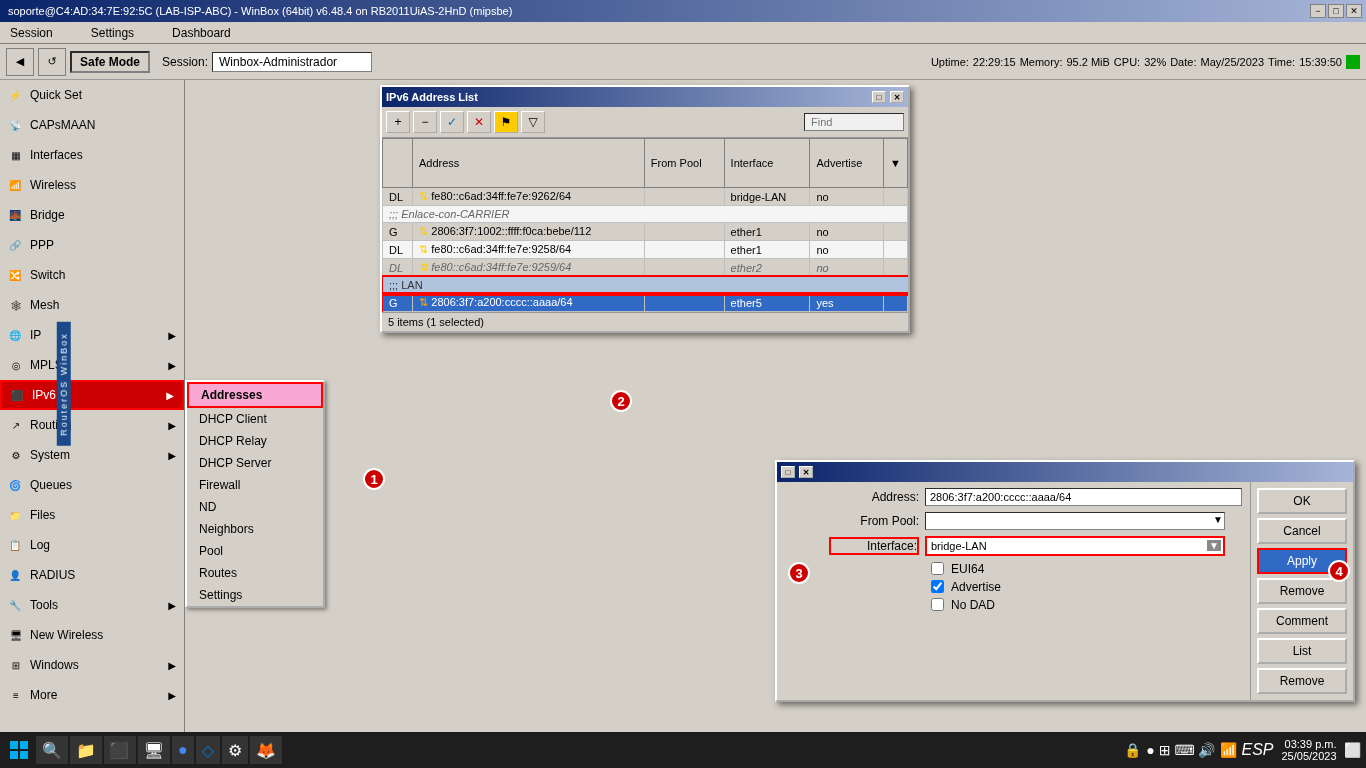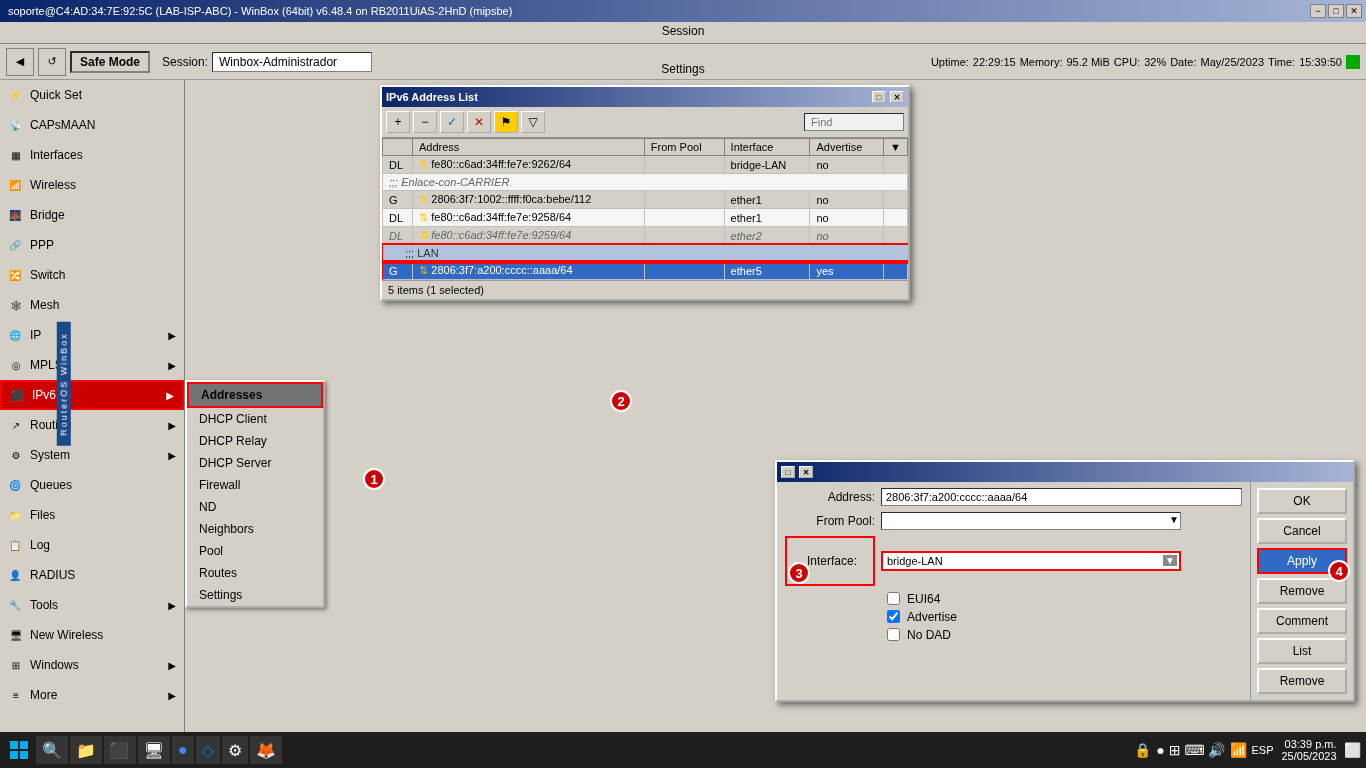--- a/index.html
+++ b/index.html
@@ -28,22 +28,21 @@
     }
 
     
     .menu-bar {
       background: #d4d0c8;
       height: 22px;
       display: flex;
       align-items: center;
       padding: 0 4px;
       border-bottom: 1px solid #808080;
-      gap: 20px;
-      flex-direction: column;
+      gap: 26px;
     }
     .menu-item { font-size: 12px; cursor: pointer; padding: 2px 6px; }
 
     
     .toolbar {
       background: #d4d0c8;
       height: 36px;
       display: flex;
       align-items: center;
       padding: 2px 6px;
@@ -199,21 +198,21 @@
       color: #999;
     }
     .list-table {
       width: 100%;
       border-collapse: collapse;
       font-size: 11px;
     }
     .list-table th {
       background: #d4d0c8;
       border: 1px solid #808080;
-      padding: 2px 6px;
+      padding: 18px 6px;
       text-align: left;
       font-weight: normal;
       cursor: pointer;
     }
     .list-table td {
       border: 1px solid #c0c0c0;
       padding: 2px 6px;
       white-space: nowrap;
     }
     .list-table tr:nth-child(even) { background: #f5f5f5; }
@@ -273,20 +272,21 @@
       cursor: pointer;
       text-align: center;
     }
     .dialog-btn.highlighted {
       background: #316ac5;
       color: white;
       border: 2px solid red;
     }
     .dialog-content {
       display: flex;
+      margin-left: 44px;
     }
     .dialog-main { flex: 1; }
     .dialog-footer {
       display: flex;
       padding: 4px 8px;
       gap: 20px;
       font-size: 11px;
       border-top: 1px solid #999;
       margin-top: 4px;
     }
@@ -491,21 +491,21 @@
     <div class="sidebar-item">
       <span class="sidebar-icon">≡</span>
       <span>More</span>
       <span class="sidebar-arrow">▶</span>
     </div>
   </div>
 
   <div class="content-area">
 
     <div class="submenu" style="top: 300px; left: 0px;">
-      <div class="submenu-item highlighted-submenu" style="border:2px solid red; background:#737373; color:black; font-weight:bold;">
+      <div class="submenu-item highlighted-submenu" style="border:2px solid red; background:#f9a8d4; color:black; font-weight:bold;">
         <span>Addresses</span>
       </div>
       <div class="submenu-item">
         <span>DHCP Client</span>
       </div>
       <div class="submenu-item">
         <span>DHCP Relay</span>
       </div>
       <div class="submenu-item">
         <span>DHCP Server</span>
@@ -587,21 +587,21 @@
             </tr>
             <tr style="font-style:italic; color:#666;">
               <td>DL</td>
               <td><span style="color:#ffcc00;">⇅</span> fe80::c6ad:34ff:fe7e:9259/64</td>
               <td></td>
               <td style="font-style:italic;">ether2</td>
               <td>no</td>
               <td></td>
             </tr>
             <tr style="outline:2px solid red; background:#b0c4de;">
-              <td colspan="6" style="color:#333; padding-left:22px;">;;; LAN</td>
+              <td colspan="6" style="color:#333; padding-left:6px;">;;; LAN</td>
             </tr>
             <tr style="background:#316ac5; color:white; outline:2px solid red;">
               <td>G</td>
               <td><span style="color:#ffaa00;">⇅</span> 2806:3f7:a200:cccc::aaaa/64</td>
               <td></td>
               <td>ether5</td>
               <td>yes</td>
               <td></td>
             </tr>
           </tbody>
@@ -624,21 +624,21 @@
             <input type="text" class="form-input" style="width: 300px;" value="2806:3f7:a200:cccc::aaaa/64">
           </div>
           <div class="form-row">
             <span class="form-label">From Pool:</span>
             <div style="position:relative; flex:1; max-width:300px;">
               <input type="text" class="form-input" style="width: 100%;">
               <span style="position:absolute; right:2px; top:2px; font-size:10px; cursor:pointer;">▼</span>
             </div>
           </div>
           <div class="form-row">
-            <span class="form-label" style="border:2px solid red; padding:16px;">Interface:</span>
+            <span class="form-label" style="border:2px solid red; padding:0;">Interface:</span>
             <div style="position:relative; flex:1; max-width:300px; border:2px solid red;">
               <input type="text" class="form-input" style="width: 100%; border: none;" value="bridge-LAN">
               <span style="position:absolute; right:2px; top:2px; font-size:10px; cursor:pointer; background:#888; color:white; padding:0 2px;">▼</span>
             </div>
           </div>
           <div class="checkbox-row">
             <input type="checkbox" style="">
             <span>EUI64</span>
           </div>
           <div class="checkbox-row">
@@ -691,20 +691,20 @@
   <button class="taskbar-btn">⚙</button>
   <button class="taskbar-btn" style="color:#ff6600;">🦊</button>
 
   <div class="taskbar-tray">
     <span class="tray-icon">🔒</span>
     <span class="tray-icon">●</span>
     <span class="tray-icon">⊞</span>
     <span class="tray-icon">⌨</span>
     <span class="tray-icon">🔊</span>
     <span class="tray-icon">📶</span>
-    <span style="font-size:11px;">ESP</span>
+    <span style="font-size:16px;font-style:italic;">ESP</span>
     <div class="clock">
       <div>03:39 p.m.</div>
       <div>25/05/2023</div>
     </div>
     <span class="tray-icon">⬜</span>
   </div>
 </div>
 
 </body></html>

